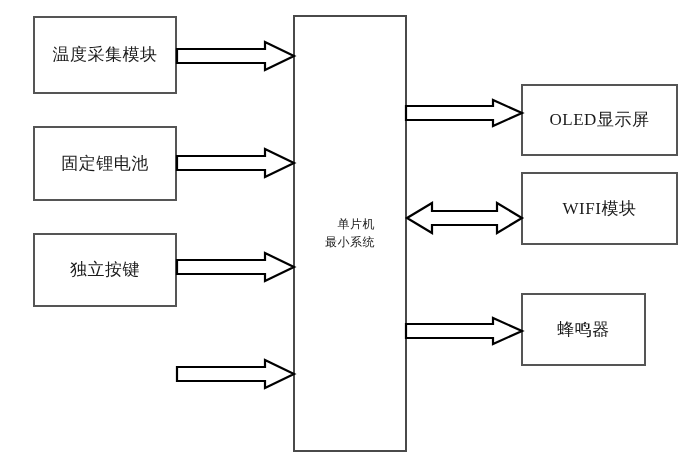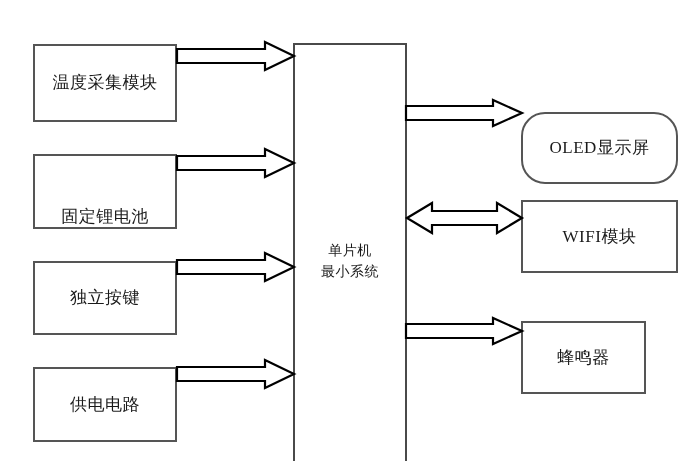--- a/index.html
+++ b/index.html
@@ -20,73 +20,70 @@
   }
   .node {
     position: absolute;
     box-sizing: border-box;
     background: #ffffff;
     border: 2px solid #555555;
     display: flex;
     align-items: center;
     justify-content: center;
     text-align: center;
-    margin-top: 28px;
   }
   .node-label {
     color: #1a1a1a;
     font-size: 17px;
     line-height: 1.25;
     letter-spacing: 0.5px;
     white-space: pre-line;
     font-family: "Liberation Serif", "DejaVu Serif", serif;
   }
   .node-center {
     border-color: #4a4a4a;
   }
   .node-center .node-label {
-    font-size: 14px;
+    font-size: 12px;
     line-height: 1.45;
+    text-align: right;
   }
   .edge {
     position: absolute;
     pointer-events: none;
   }
   .edge svg {
     display: block;
     overflow: visible;
   }
 </style>
 </head>
 <body>
 
 <div id="diagram-canvas">
 
   <div class="node" style="left:33px; top:16px; width:144px; height:78px;">
     <span class="node-label">温度采集模块</span>
   </div>
 
-  <div class="node" style="left:33px; top:126px; width:144px; height:75px;align-items:flex-end;">
+  <div class="node" style="left:33px; top:126px; width:144px; height:75px;">
     <span class="node-label">固定锂电池</span>
   </div>
 
   <div class="node" style="left:33px; top:233px; width:144px; height:74px;">
     <span class="node-label">独立按键</span>
   </div>
 
-  <div class="node" style="left:33px; top:339px; width:144px; height:75px;">
-    <span class="node-label">供电电路</span>
-  </div>
 
   <div class="node node-center" style="left:293px; top:15px; width:114px; height:437px;">
     <span class="node-label">单片机
 最小系统</span>
   </div>
 
-  <div class="node" style="left:521px; top:84px; width:157px; height:72px;border-radius:24px;">
+  <div class="node" style="left:521px; top:84px; width:157px; height:72px;">
     <span class="node-label">OLED显示屏</span>
   </div>
 
   <div class="node" style="left:521px; top:172px; width:157px; height:73px;">
     <span class="node-label">WIFI模块</span>
   </div>
 
   <div class="node" style="left:521px; top:293px; width:125px; height:73px;">
     <span class="node-label">蜂鸣器</span>
   </div>

